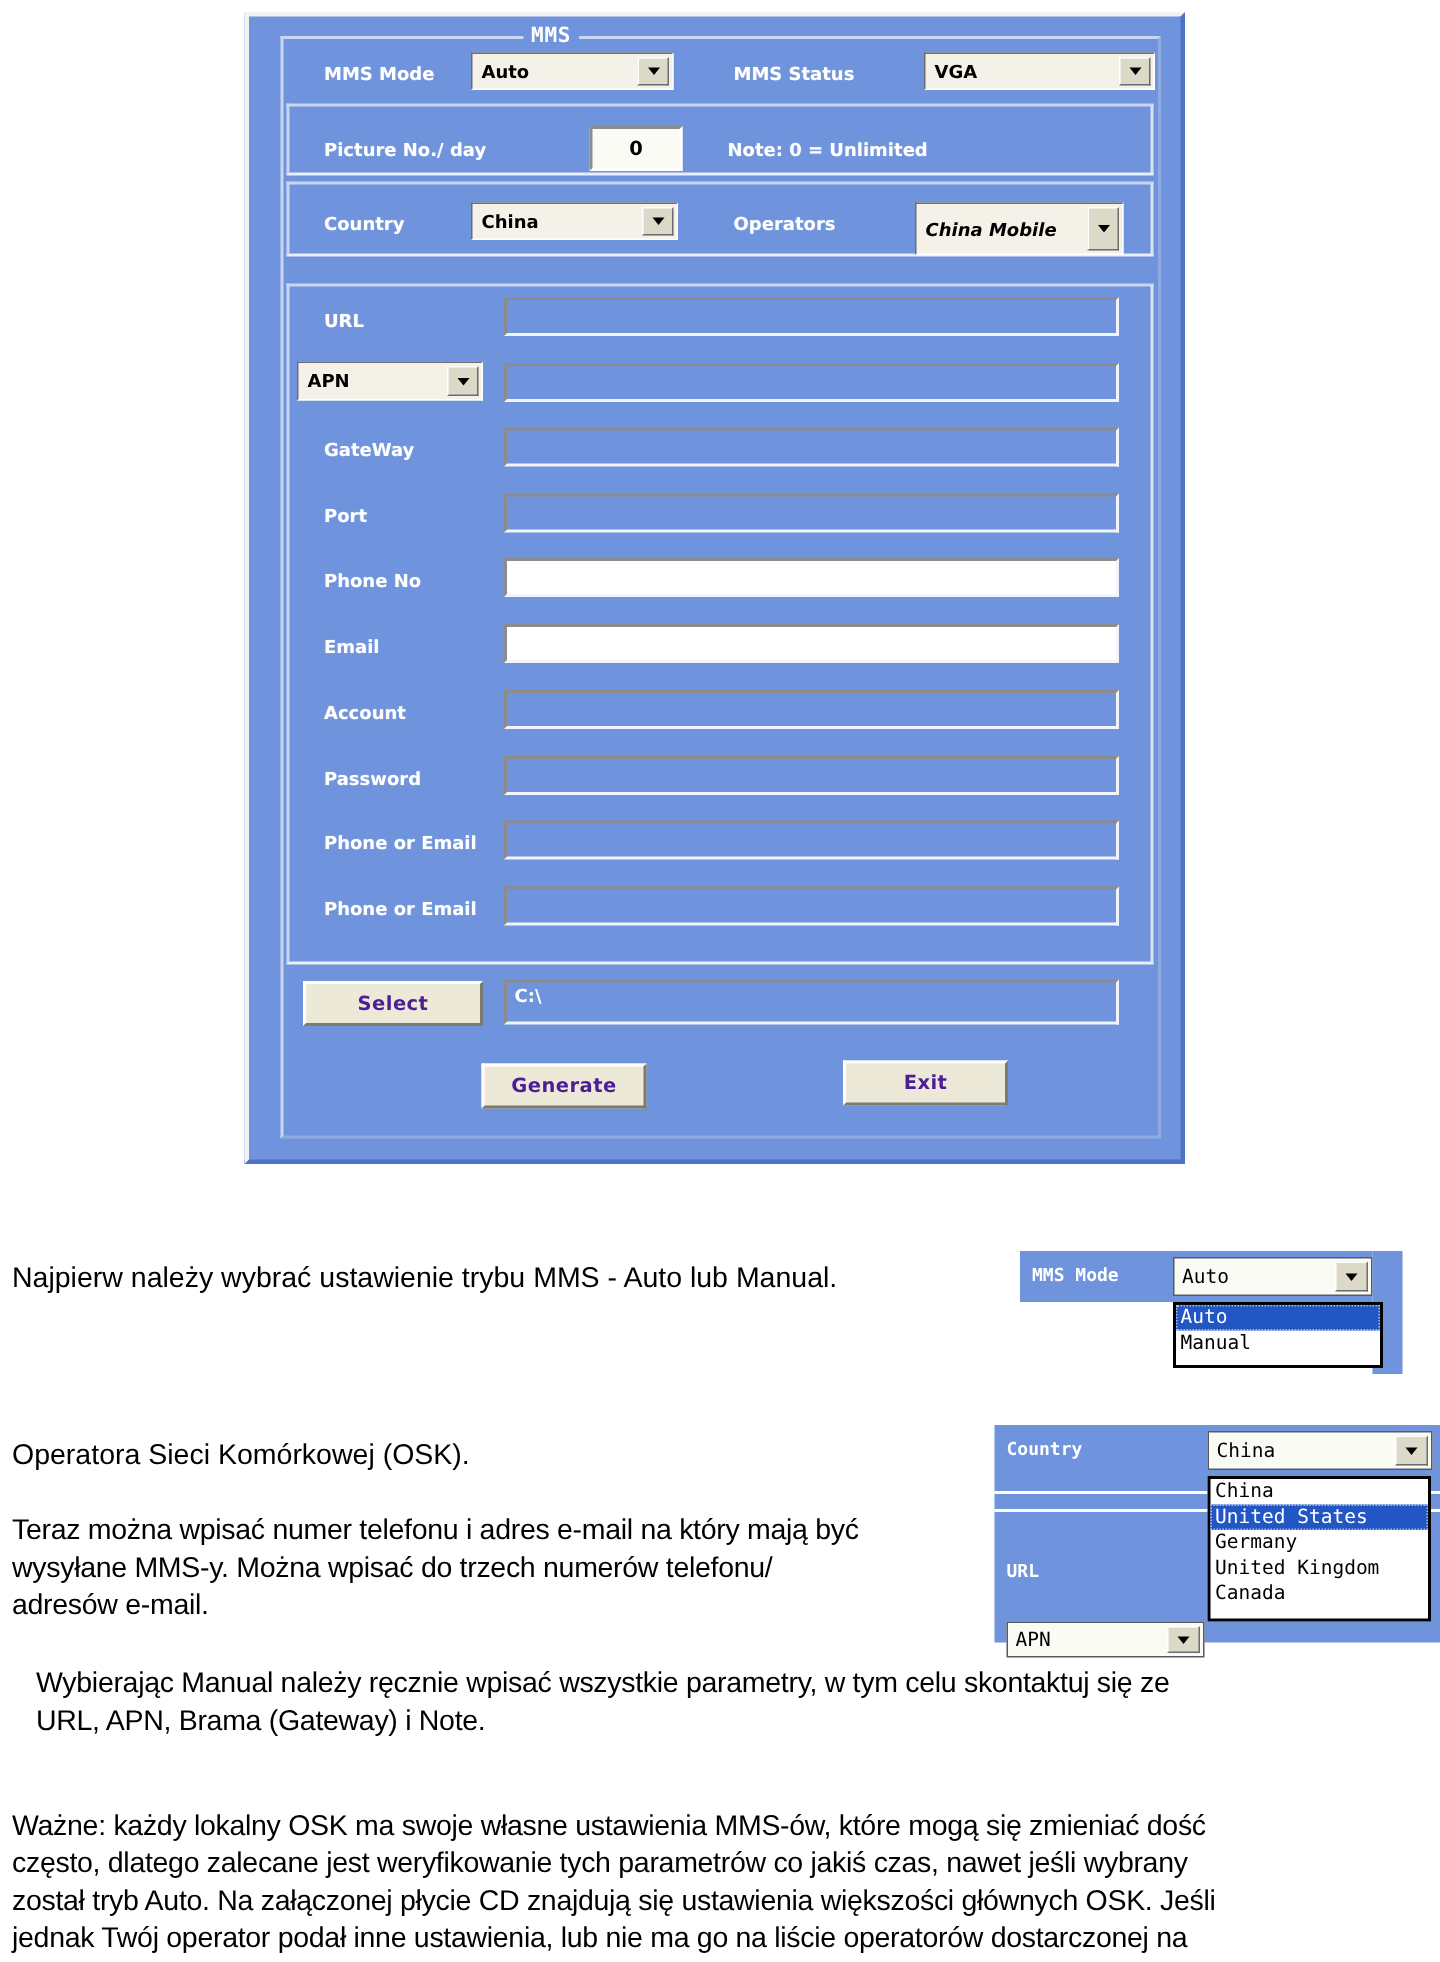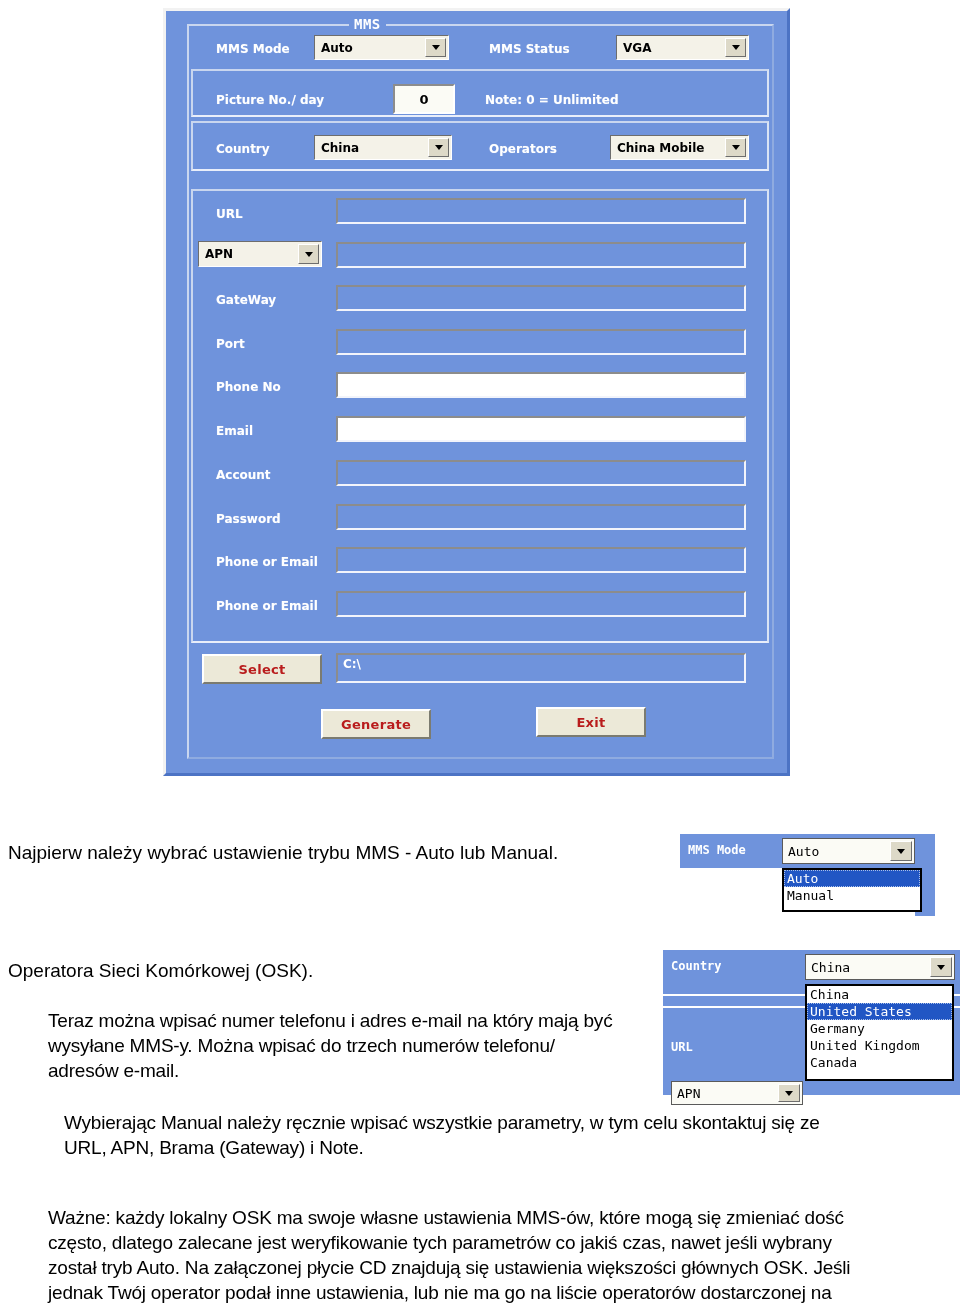--- a/index.html
+++ b/index.html
@@ -142,21 +142,21 @@
   .btn{
     position:absolute;
     box-sizing:border-box;
     background:#ece9d8;
     border-top:2px solid #ffffff;
     border-left:2px solid #ffffff;
     border-right:2px solid #7b7b70;
     border-bottom:2px solid #7b7b70;
     display:flex;align-items:center;justify-content:center;
     font-family:"DejaVu Sans", sans-serif;
-    font-weight:bold;font-size:13px;color:#b91c1c;
+    font-weight:bold;font-size:13px;color:#4c1d95;
     letter-spacing:.3px;
   }
 
   
   .shot{ position:absolute; box-sizing:border-box; }
   .shot-bg{
     position:absolute;left:0;top:0;
     background:#6f93dc;
     box-sizing:border-box;
   }
@@ -210,61 +210,61 @@
   }
 
   
   .para{
     position:absolute;
     font-family:"Liberation Sans", sans-serif;
     font-size:19px;
     line-height:25px;
     color:#000;
   }
-  .para.narrow{ letter-spacing:-0.2px;margin-left:40px; }
+  .para.narrow{ letter-spacing:-0.2px; }
 </style>
 </head>
 <body>
 
 <div class="dialog">
 
   <div class="gbox mms-frame"></div>
   <div class="mms-legend">MMS</div>
 
   <div class="lbl" style="left:50px; top:31px;">MMS Mode</div>
   <div class="combo" style="left:148px; top:24px; width:135px; height:25px;">
     <div class="cval">Auto</div>
     <div class="cbtn">
         <span class="arrow-d"></span>
       </div>
   </div>
 
   <div class="lbl" style="left:323px; top:31px;">MMS Status</div>
-  <div class="combo" style="left:450px; top:24px; width:133px; height:25px;">
+  <div class="combo" style="left:450px; top:24px; width:154px; height:25px;">
     <div class="cval">VGA</div>
     <div class="cbtn">
         <span class="arrow-d"></span>
       </div>
   </div>
 
   <div class="gbox" style="left:25px; top:58px; width:578px; height:48px;"></div>
   <div class="lbl" style="left:50px; top:82px;">Picture No./ day</div>
   <div class="numbox" style="left:227px; top:73px; width:62px; height:30px;">0</div>
   <div class="lbl" style="left:319px; top:82px;">Note: 0 = Unlimited</div>
 
   <div class="gbox" style="left:25px; top:110px; width:578px; height:50px;"></div>
   <div class="lbl" style="left:50px; top:131px;">Country</div>
   <div class="combo" style="left:148px; top:124px; width:138px; height:25px;">
     <div class="cval">China</div>
     <div class="cbtn">
         <span class="arrow-d"></span>
       </div>
   </div>
   <div class="lbl" style="left:323px; top:131px;">Operators</div>
-  <div class="combo" style="left:444px; top:124px; width:139px; height:25px;">
+  <div class="combo" style="left:444px; top:124px; width:139px; height:35px;font-style:italic;">
     <div class="cval">China Mobile</div>
     <div class="cbtn">
         <span class="arrow-d"></span>
       </div>
   </div>
 
   <div class="gbox" style="left:25px; top:178px; width:578px; height:454px;"></div>
 
   <div class="lbl" style="left:50px; top:196px;">URL</div>
   <div class="field" style="left:170px; top:187px; width:410px; height:26px;">
@@ -320,21 +320,21 @@
   <div class="field" style="left:170px; top:580px; width:410px; height:26px;">
       <div class="fval"></div>
     </div>
 
   <div class="btn" style="left:36px; top:643px; width:120px; height:30px;">Select</div>
   <div class="field" style="left:170px; top:642px; width:410px; height:30px;">
     <div class="fval">C:\</div>
   </div>
 
   <div class="btn" style="left:155px; top:698px; width:110px; height:30px;">Generate</div>
-  <div class="btn" style="left:370px; top:696px; width:110px; height:30px;">Exit</div>
+  <div class="btn" style="left:396px; top:696px; width:110px; height:30px;">Exit</div>
 </div>
 
 <div class="shot" style="left:680px; top:834px; width:255px; height:82px;">
   <div class="shot-bg" style="width:235px;height:34px;"></div>
   <div class="shot-lbl" style="left:8px; top:9px;">MMS Mode</div>
   <div class="shot-combo" style="left:102px; top:4px; width:133px; height:26px;">
     <div class="sv">Auto</div>
     <div class="sb">
         <span class="arrow-d"></span>
       </div>

